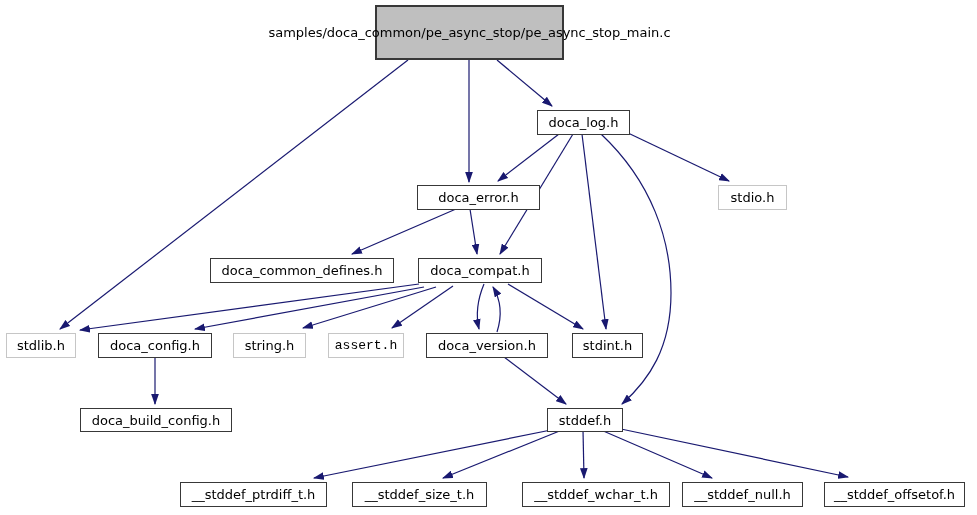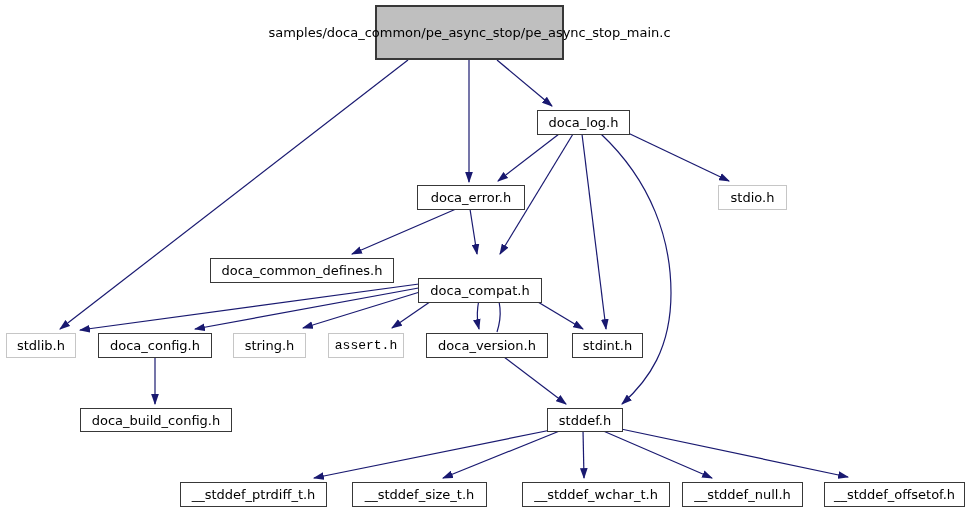--- a/index.html
+++ b/index.html
@@ -73,27 +73,27 @@
   </svg>
 
   <div class="node main" style="left:375px;top:5px;width:189px;height:55px;">
     <div>samples/doca_common</div>
     <div>/pe_async_stop/pe_async</div>
     <div>_stop_main.c</div>
   </div>
 
   <div class="node" style="left:537px;top:110px;width:93px;height:25px;">doca_log.h</div>
 
-  <div class="node" style="left:417px;top:185px;width:108px;height:25px;">doca_error.h</div>
+  <div class="node" style="left:417px;top:185px;width:123px;height:25px;">doca_error.h</div>
 
   <div class="node external" style="left:718px;top:185px;width:69px;height:25px;">stdio.h</div>
 
   <div class="node" style="left:210px;top:258px;width:184px;height:25px;">doca_common_defines.h</div>
 
-  <div class="node" style="left:418px;top:258px;width:124px;height:25px;margin-top:20px;">doca_compat.h</div>
+  <div class="node" style="left:418px;top:258px;width:124px;height:25px;">doca_compat.h</div>
 
   <div class="node external" style="left:6px;top:333px;width:70px;height:25px;">stdlib.h</div>
 
   <div class="node" style="left:98px;top:333px;width:114px;height:25px;">doca_config.h</div>
 
   <div class="node external" style="left:233px;top:333px;width:73px;height:25px;">string.h</div>
 
   <div class="node external" style="left:328px;top:333px;width:76px;height:25px;font-family:Liberation Mono, monospace;">assert.h</div>
 
   <div class="node" style="left:426px;top:333px;width:122px;height:25px;">doca_version.h</div>

